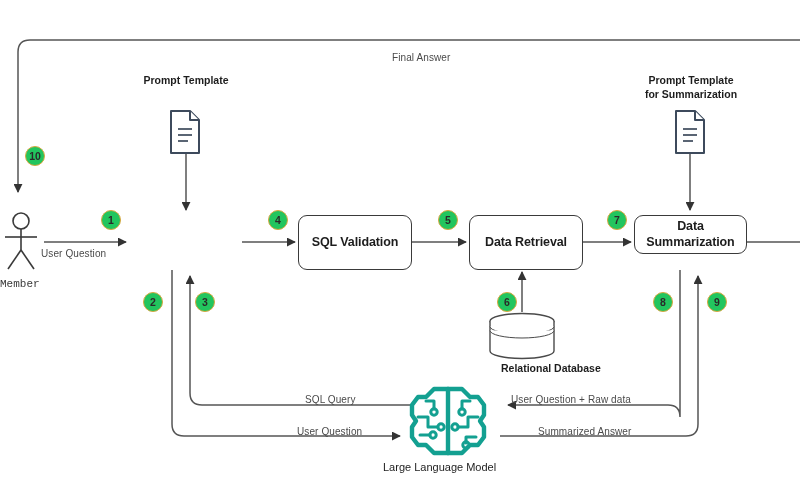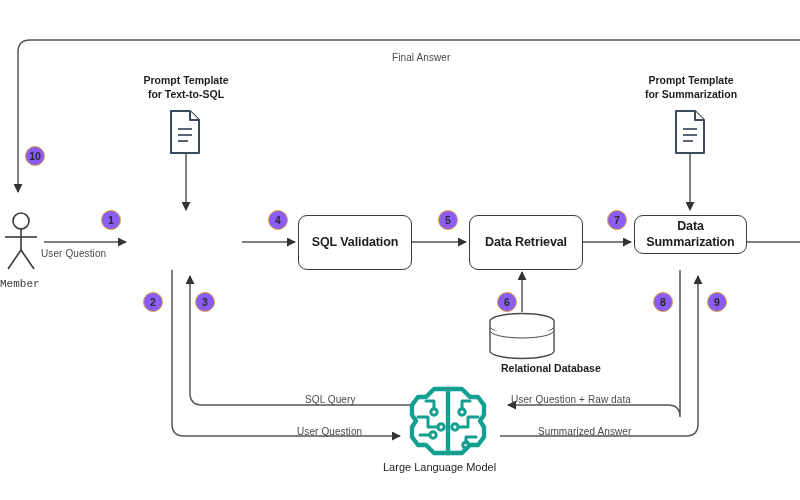--- a/index.html
+++ b/index.html
@@ -12,21 +12,21 @@
 
   .node{
     position:absolute;box-sizing:border-box;
     background:#ffffff;border:1.6px solid #3a3a3a;border-radius:9px;
     display:flex;align-items:center;justify-content:center;text-align:center;
     color:#1d1d1d;font-weight:bold;font-size:12.5px;line-height:1.25;
     letter-spacing:-.1px;
   }
   .badge{
     position:absolute;width:20px;height:20px;border-radius:50%;
-    background:#8b5cf6;border:1.5px solid #d8a73f;
+    background:#22c55e;border:1.5px solid #d8a73f;
     display:flex;align-items:center;justify-content:center;
     font-size:10.5px;font-weight:bold;color:#2a2a2a;
     box-sizing:border-box;
   }
   .edge-label{
     position:absolute;color:#4a4a4a;font-size:10px;white-space:nowrap;
     letter-spacing:.1px;
   }
   .cap{
     position:absolute;color:#1d1d1d;font-size:10.5px;font-weight:bold;
@@ -103,21 +103,20 @@
       <line x1="19" y1="17" x2="19" y2="38"></line>
       <line x1="3" y1="25" x2="35" y2="25"></line>
       <line x1="19" y1="38" x2="6" y2="57"></line>
       <line x1="19" y1="38" x2="32" y2="57"></line>
     </svg>
   </div>
   <div class="member-cap" style="left:0px;top:278px;font-family:Liberation Mono, monospace;">Member</div>
 
   <div class="cap" style="left:106px;top:73px;width:160px;">
     <div>Prompt Template</div>
-    <div>for Text-to-SQL</div>
   </div>
   <div class="icon-wrap" style="left:167px;top:109px;width:36px;height:46px;">
     <svg viewBox="0 0 36 46" width="36" height="46" fill="#ffffff" stroke="#3d4a5c" stroke-width="2">
       <path d="M4 2 H23 L32 11 V44 H4 Z" stroke-linejoin="round"></path>
       <path d="M23 2 V11 H32" stroke-linejoin="round"></path>
       <line x1="11" y1="20" x2="25" y2="20" stroke-width="1.7"></line>
       <line x1="11" y1="26" x2="25" y2="26" stroke-width="1.7"></line>
       <line x1="11" y1="32" x2="21" y2="32" stroke-width="1.7"></line>
     </svg>
   </div>

